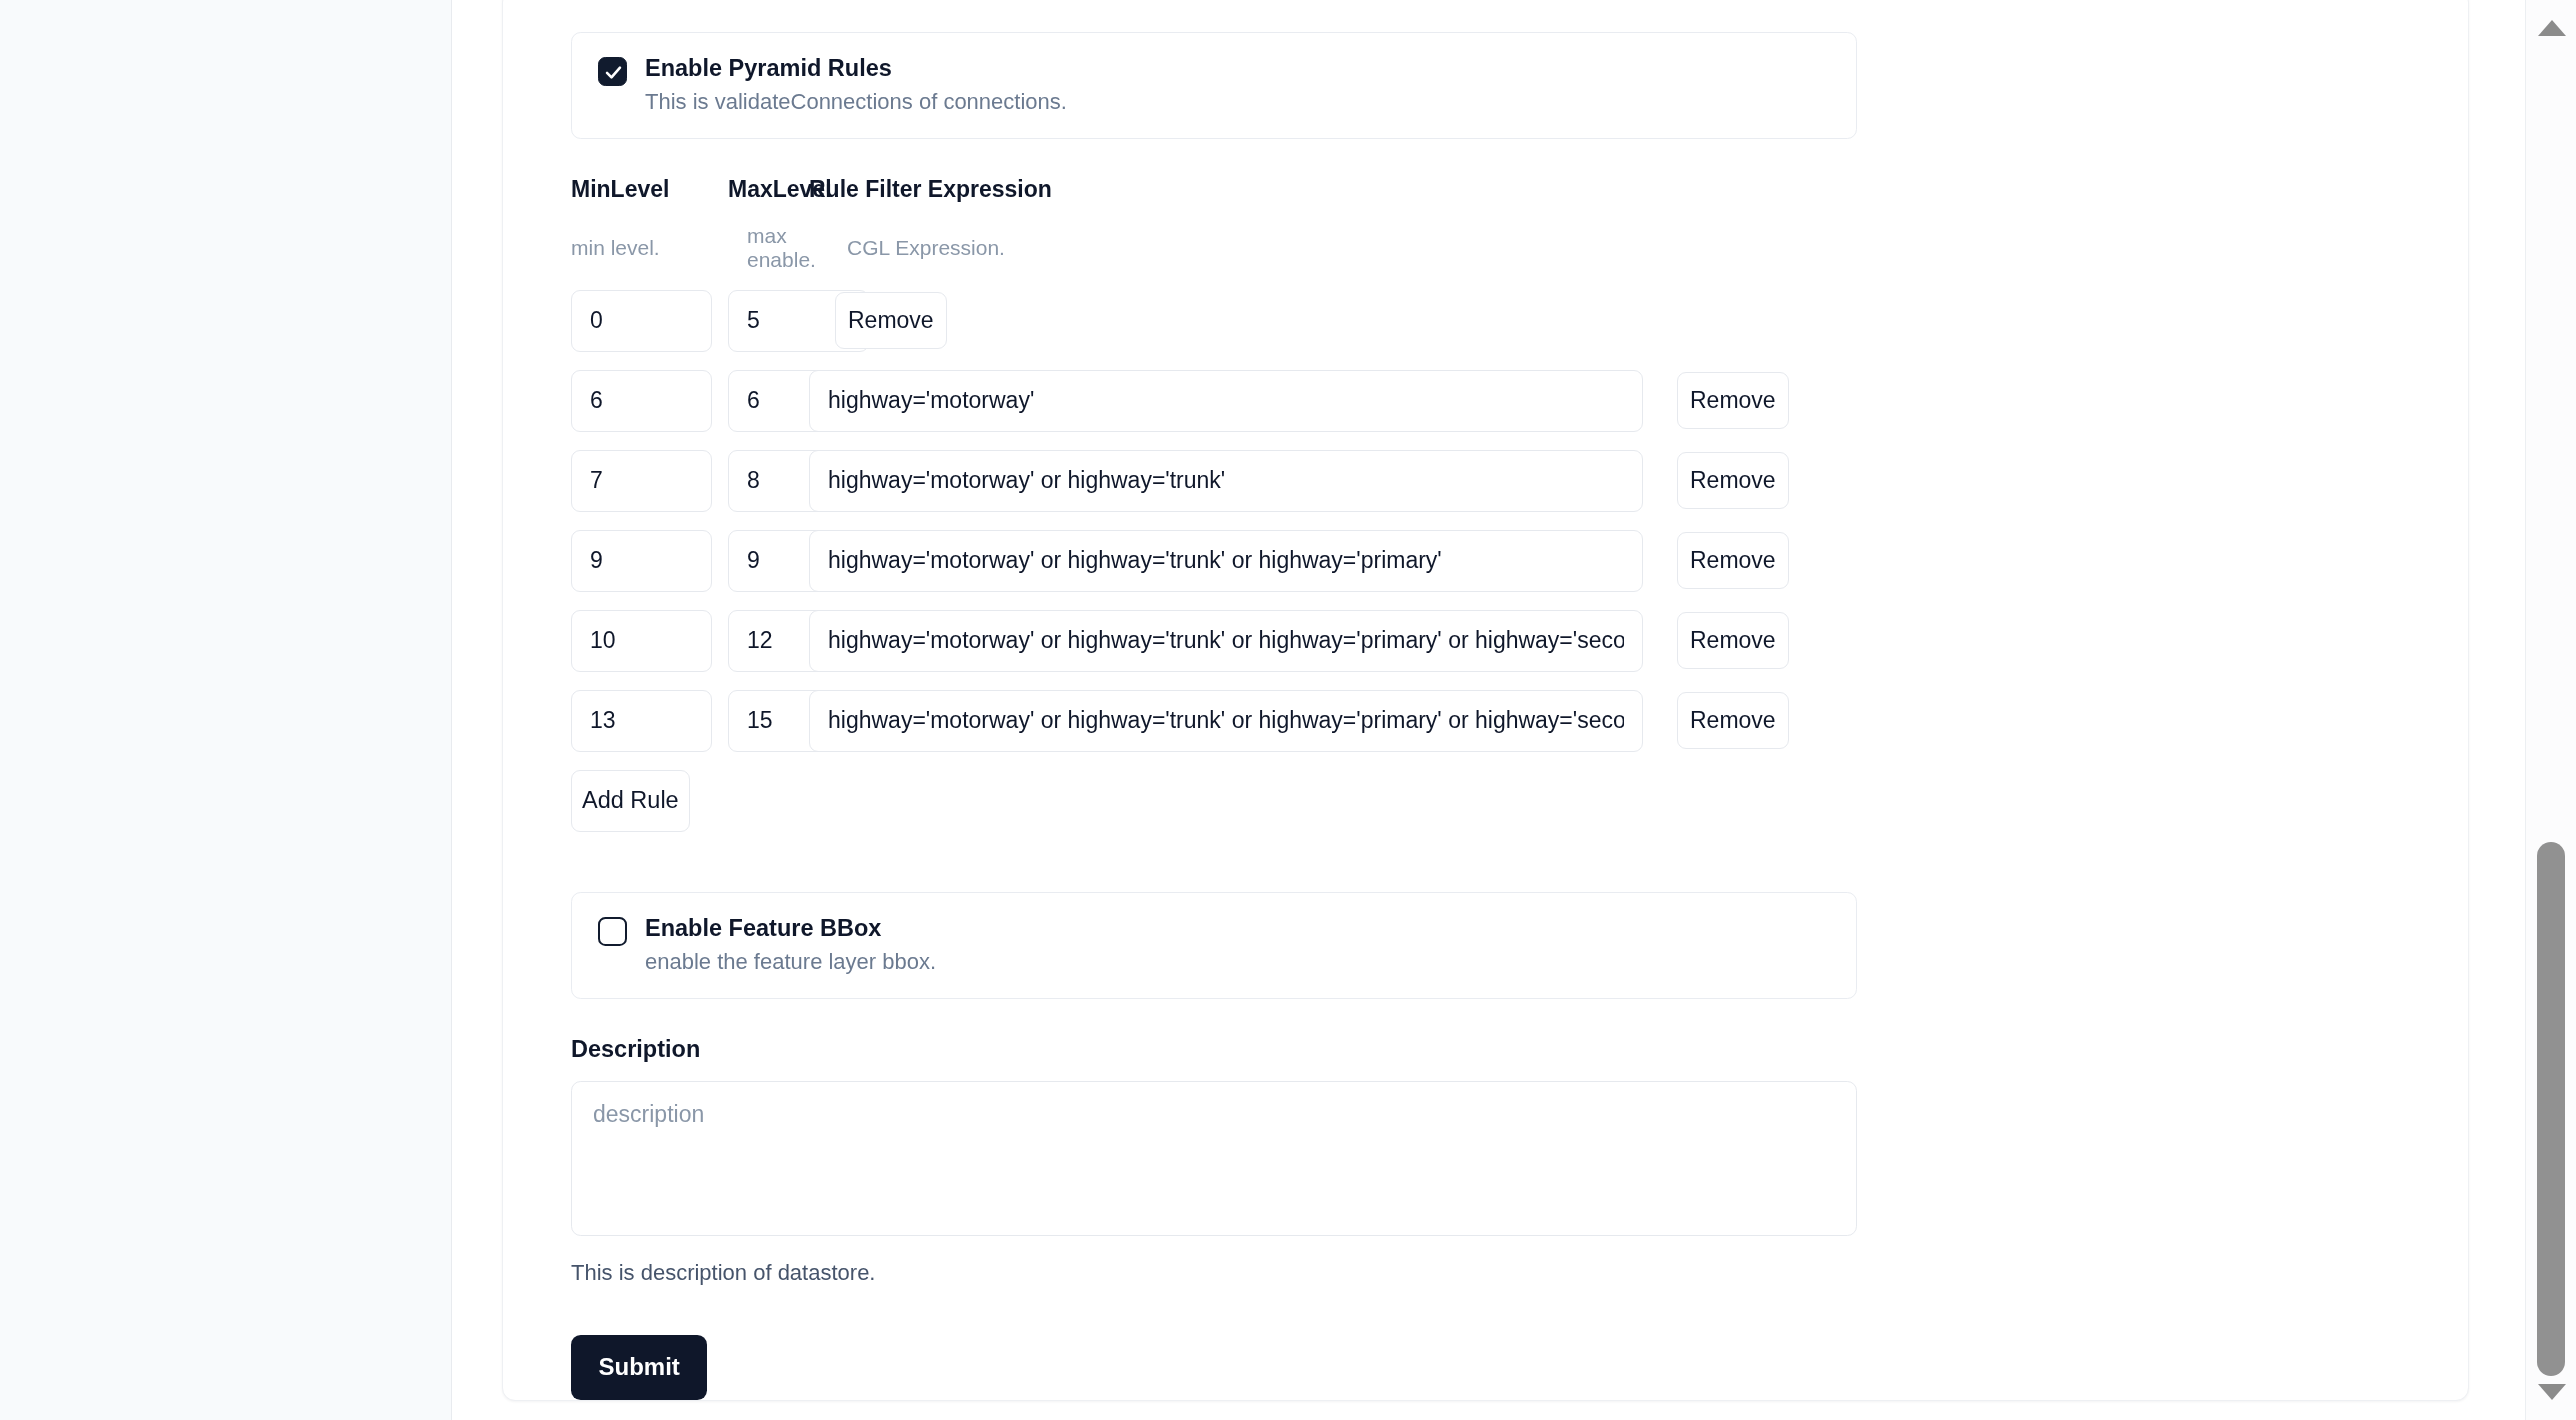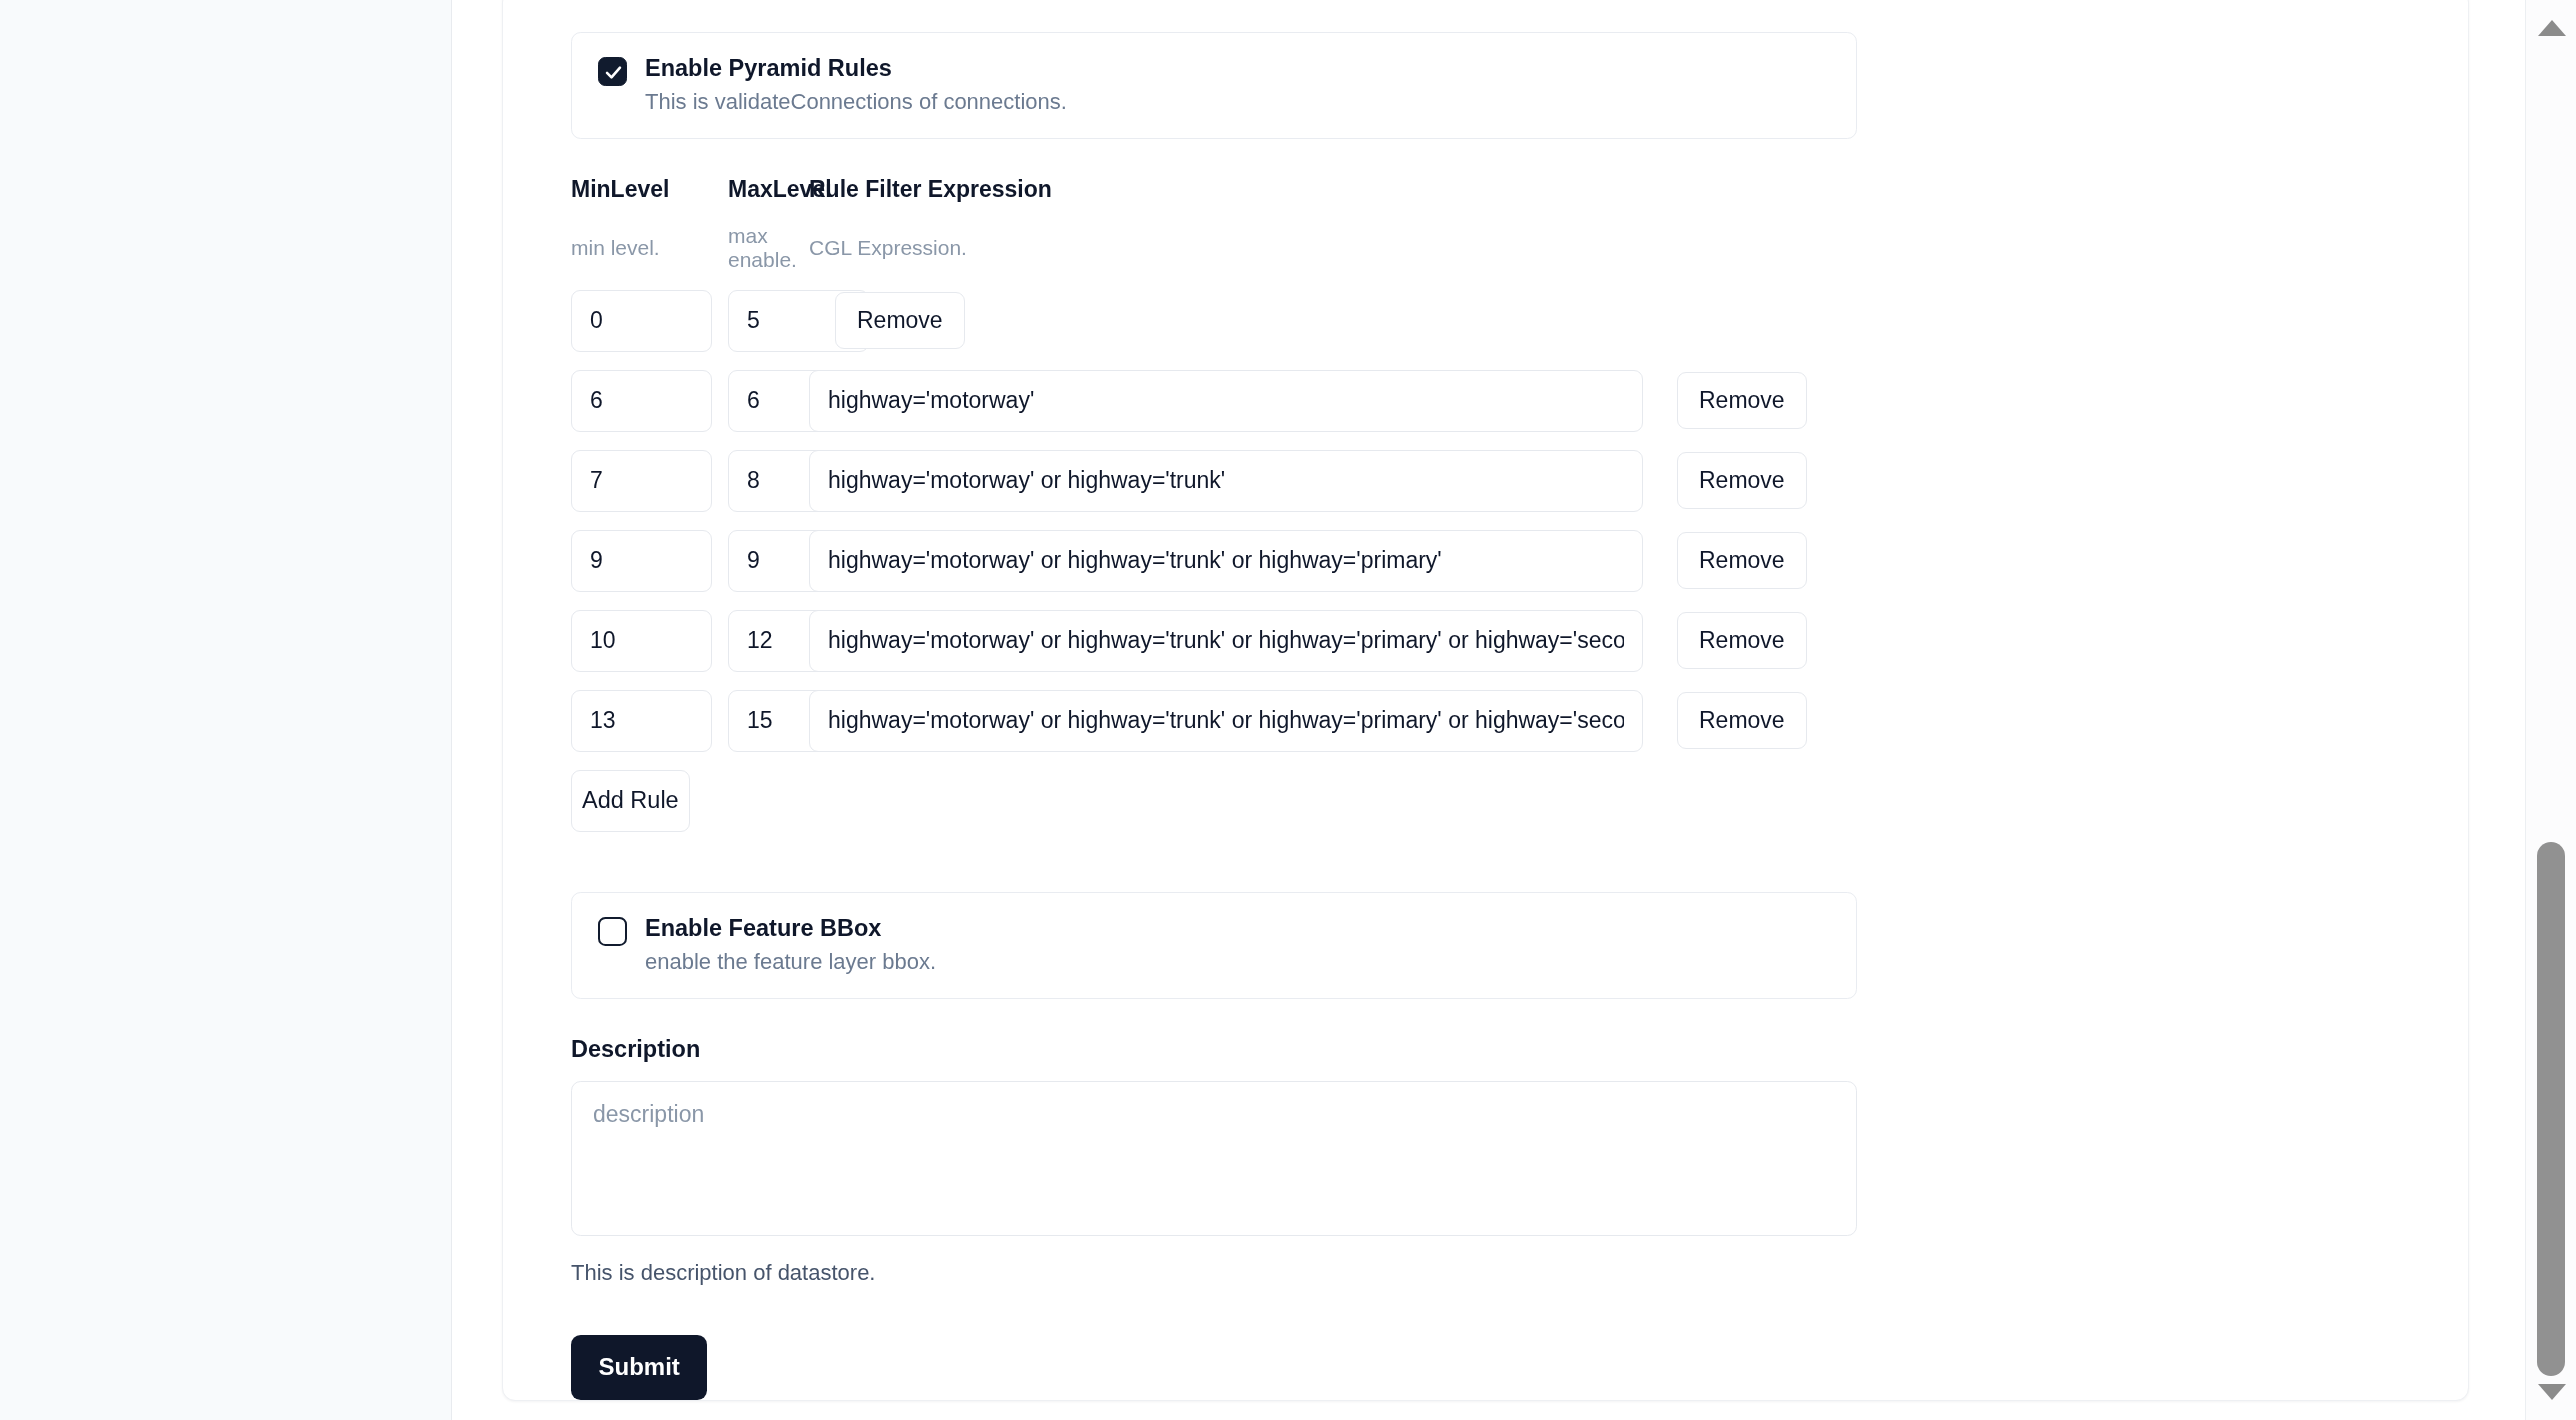--- a/index.html
+++ b/index.html
@@ -78,21 +78,21 @@
 
   
   .rules { margin-bottom: 8px; }
 
   .rules-head, .rules-sub, .rule-row {
     display: grid;
     grid-template-columns: 157px 81px 842px 102px;
     align-items: center;
   }
   .rules-head { margin-bottom: 21px; }
-  .rules-sub  { margin-bottom: 18px; }
+  .rules-sub  { margin-bottom: 18px; gap: 19px; }
 
   .col-h { font-size: 23px; color: #0f172a; font-weight: 700; }
   .col-s { font-size: 21px; color: #8a97a8; }
 
   .rule-row { margin-bottom: 18px; }
 
   .fld {
     height: 62px;
     border: 1.6px solid #e6e9ee;
     border-radius: 9px;
@@ -103,21 +103,21 @@
     color: #0f172a;
     overflow: hidden;
     white-space: nowrap;
   }
   .fld.num   { width: 141px; }
   .fld.expr  { width: 834px; }
   .fld .txt  { overflow: hidden; white-space: nowrap; display: block; }
 
   .btn-remove {
     height: 57px;
-    padding: 0 21px;
+    padding: 0 12px;
     border: 1.6px solid #e6e9ee;
     border-radius: 9px;
     background: #ffffff;
     font-size: 23px;
     color: #0f172a;
     font-family: "Liberation Sans", sans-serif;
     cursor: pointer;
     justify-self: start;
     margin-left: 26px;
   }

